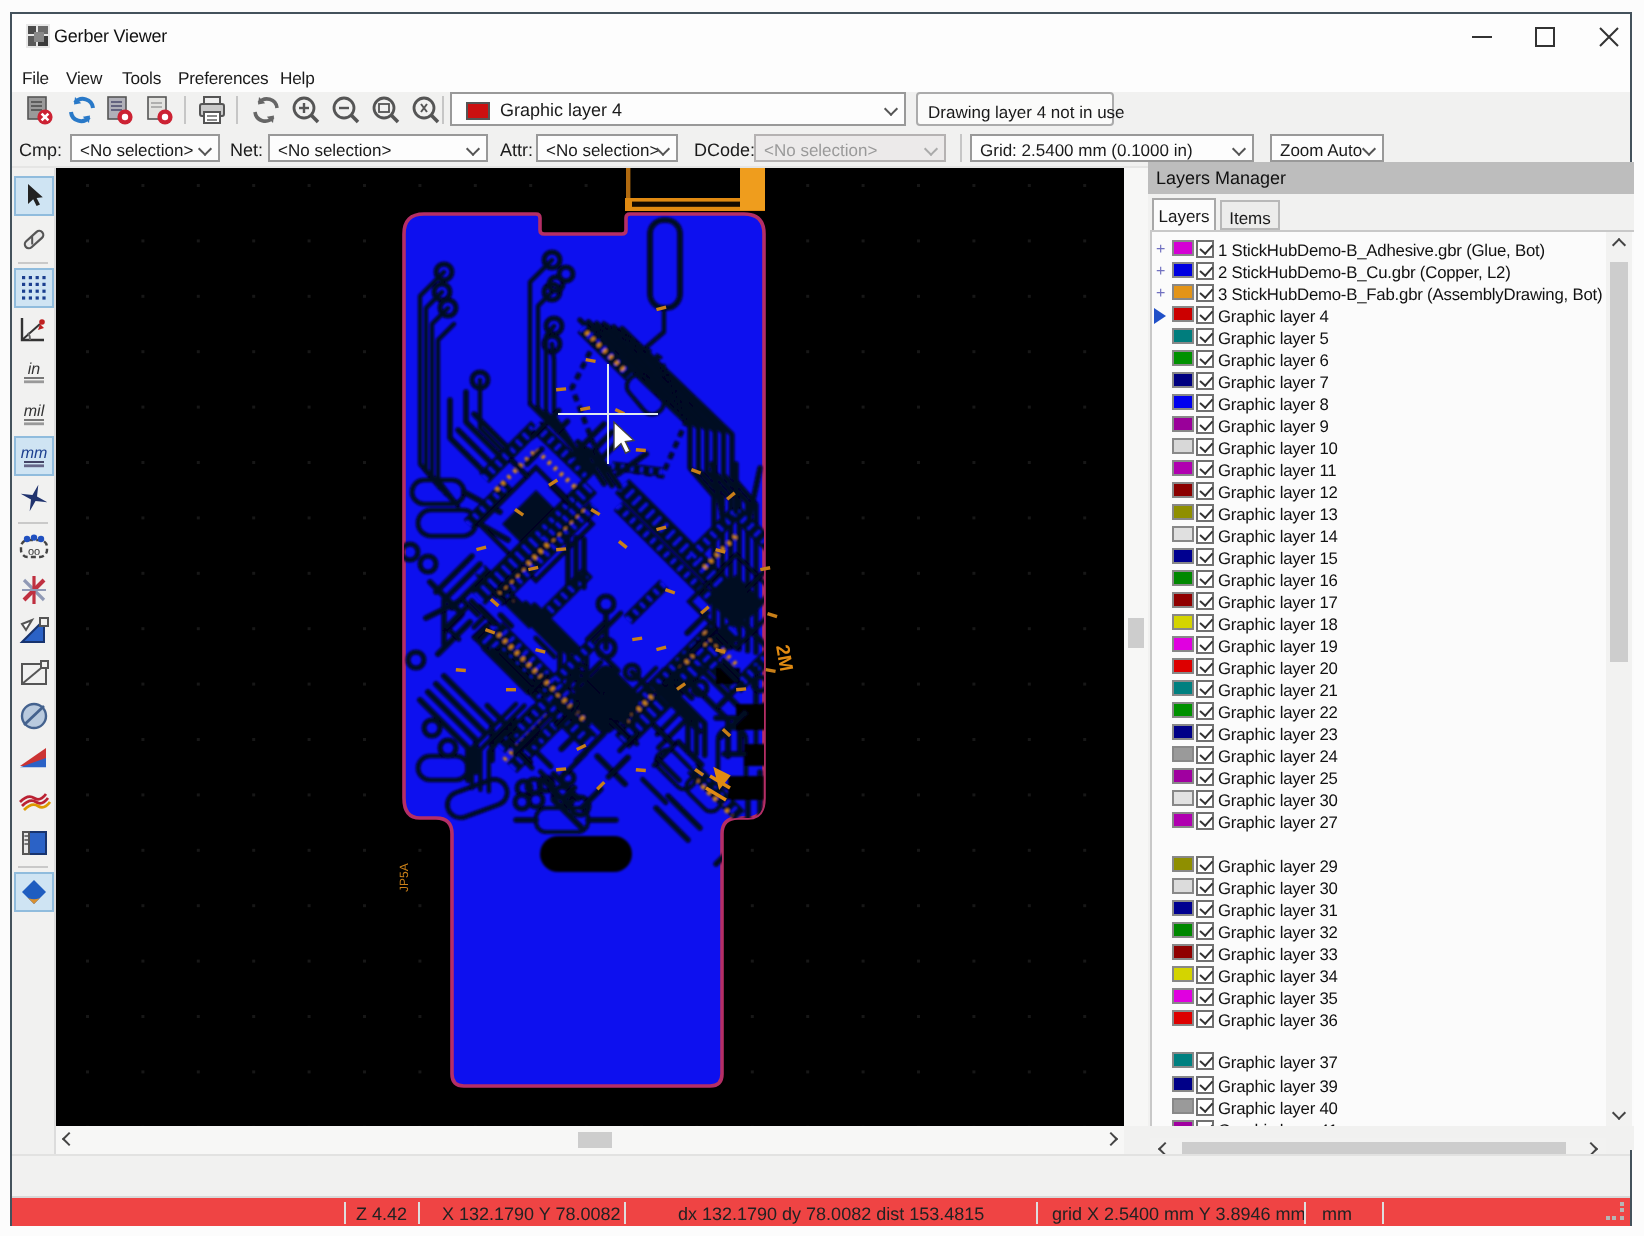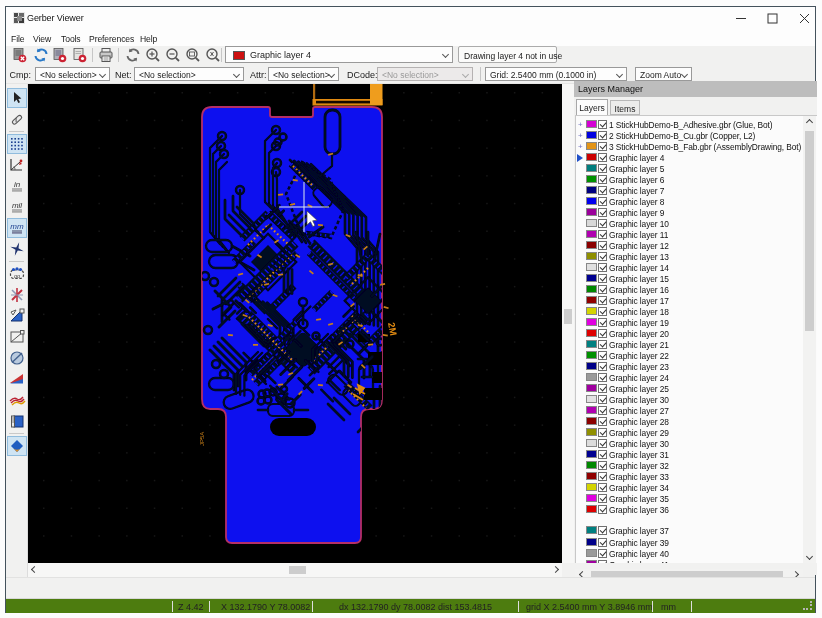--- a/index.html
+++ b/index.html
@@ -32,21 +32,21 @@
   .tab { position:absolute; font-size:9px; color:#1a1a1a; text-align:center; }
   #list { position:absolute; left:1px; top:34px; width:242px; height:448px; background:#fbfbfb; border-top:1px solid #c8c8c8; border-left:1px solid #c8c8c8; overflow:hidden; }
   .lrow { position:absolute; left:0; width:100%; height:11px; font-size:8.4px; letter-spacing:-0.1px; color:#111; }
   .sw { position:absolute; left:10px; top:1px; width:11px; height:8px; }
   .cb { position:absolute; left:22px; top:0.5px; width:9px; height:9px; background:#fff; border:1px solid #707070; }
   .cb:after { content:""; position:absolute; left:1px; top:1.2px; width:5px; height:2.6px; border-left:1.4px solid #333; border-bottom:1.4px solid #333; transform:rotate(-48deg); }
   .ltext { position:absolute; left:33px; top:1px; white-space:nowrap; }
   #plistscroll { position:absolute; left:229px; top:35px; width:13px; height:447px; background:#f2f2f1; }
   #phscroll { position:absolute; left:1px; top:488px; width:228px; height:12px; background:#f2f2f1; }
   #statgap { position:absolute; left:0; top:570px; width:100%; height:21px; background:#f1f1f0; border-top:1px solid #e2e2e1;}
-  #statusbar { position:absolute; left:0; top:591px; width:100%; height:15px; background:#4d7c0f; border-top:1px solid #d8d8d8; font-size:9px; color:#222; }
+  #statusbar { position:absolute; left:0; top:591px; width:100%; height:15px; background:#ef4444; border-top:1px solid #d8d8d8; font-size:9px; color:#222; }
   #statusbar span { position:absolute; top:3px; white-space:nowrap; }
   .ssep { position:absolute; top:2px; width:1px; height:11px; background:#dedede; }
   .chv { position:absolute; width:5px; height:5px; border-right:1.3px solid #444; border-bottom:1.3px solid #444; }
   .chv.l { transform:rotate(135deg); } .chv.r { transform:rotate(-45deg); }
   .chv.u { transform:rotate(-135deg); } .chv.d { transform:rotate(45deg); }
 </style>
 </head>
 <body>
 <div id="win">
   <div id="menubar">
@@ -1131,25 +1131,20 @@
         <div class="lrow" style="top:278px">
           <div class="sw" style="background:#e2e2e2;border:1px solid #888"></div>
           <div class="cb"></div>
           <span class="ltext">Graphic layer 30</span>
         </div>
         <div class="lrow" style="top:289px">
           <div class="sw" style="background:#b000b0;border:1px solid #888"></div>
           <div class="cb"></div>
           <span class="ltext">Graphic layer 27</span>
         </div>
-        <div class="lrow" style="top:300px">
-          <div class="sw" style="background:#8b0000;border:1px solid #888"></div>
-          <div class="cb"></div>
-          <span class="ltext">Graphic layer 28</span>
-        </div>
         <div class="lrow" style="top:311px">
           <div class="sw" style="background:#8f8f00;border:1px solid #888"></div>
           <div class="cb"></div>
           <span class="ltext">Graphic layer 29</span>
         </div>
         <div class="lrow" style="top:322px">
           <div class="sw" style="background:#dcdcdc;border:1px solid #888"></div>
           <div class="cb"></div>
           <span class="ltext">Graphic layer 30</span>
         </div>

